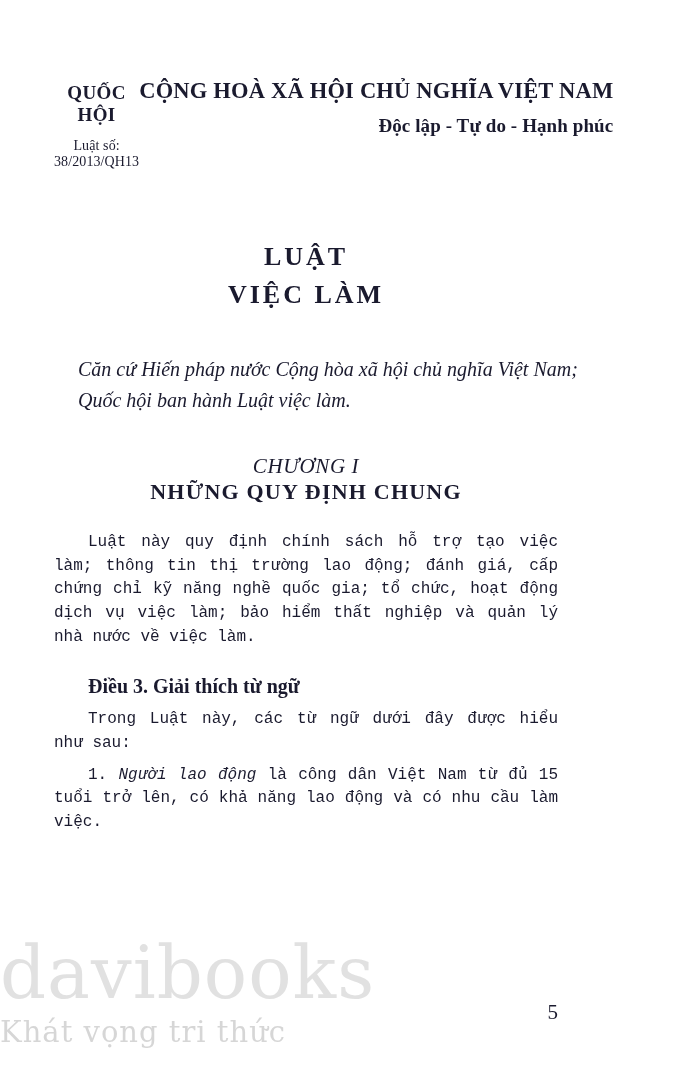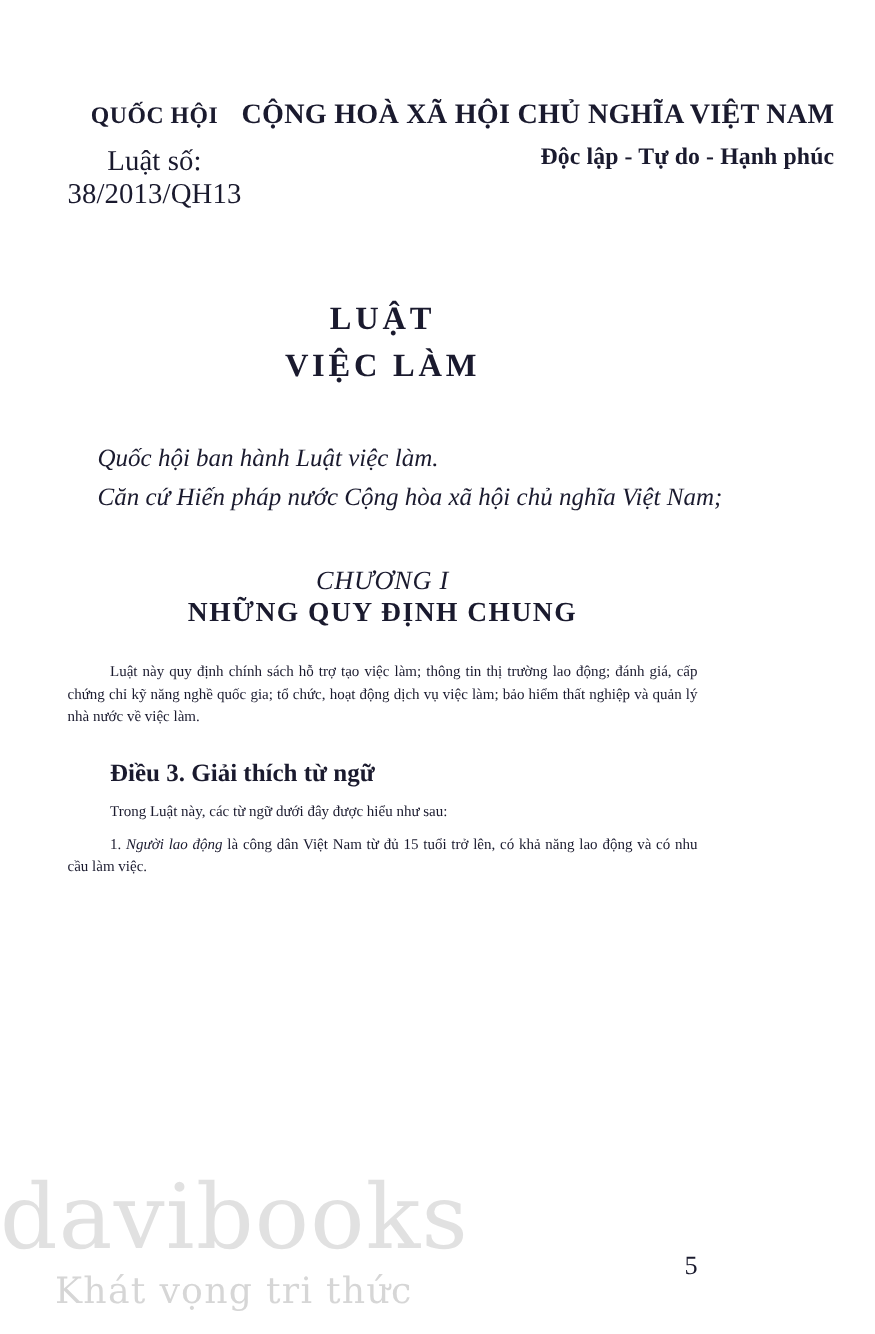--- a/index.html
+++ b/index.html
@@ -41,21 +41,21 @@
     flex: 1;
     text-align: right;
     padding-top: 0px;
   }
   .org-name {
     font-weight: bold;
     font-size: 19px;
     letter-spacing: 0.4px;
   }
   .law-number {
-    font-size: 23px;
+    font-size: 14px;
     margin-top: 12px;
     letter-spacing: 0.1px;
   }
   .national-title {
     font-weight: bold;
     font-size: 22.5px;
     letter-spacing: 0.2px;
     white-space: nowrap;
   }
   .motto {
@@ -113,25 +113,26 @@
   
   .article {
     margin-top: 26px;
   }
   .article-heading {
     font-weight: bold;
     font-size: 20px;
     text-indent: 34px;
   }
   .para {
-    font-size: 12px;
+    font-size: 16px;
     line-height: 1.48;
     text-indent: 34px;
     text-align: justify;
     margin-top: 10px;
+    font-family: Liberation Mono, monospace;
   }
   .para.tight {
     margin-top: 8px;
   }
   .para i {
     font-style: italic;
   }
 
   
   .page-number {
@@ -158,21 +159,20 @@
     letter-spacing: 1px;
     color: rgba(120, 120, 120, 0.22);
     line-height: 1;
   }
   .watermark-sub {
     font-family: "DejaVu Serif", serif;
     font-size: 29px;
     color: rgba(120, 120, 120, 0.30);
     margin-top: 6px;
     letter-spacing: 1px;
-    margin-left: 44px;
   }
 </style>
 </head>
 <body>
 
 <div class="page">
 
   <div class="header">
     <div class="header-left">
       <div class="org-name">QUỐC HỘI</div>
@@ -183,22 +183,22 @@
       <div class="motto">Độc lập - Tự do - Hạnh phúc</div>
     </div>
   </div>
 
   <div class="title-block">
     <div class="law-title-main">LUẬT</div>
     <div class="law-title-sub">VIỆC LÀM</div>
   </div>
 
   <div class="preamble">
+    <div>Căn cứ Hiến pháp nước Cộng hòa xã hội chủ nghĩa Việt Nam;</div>
     <div>Quốc hội ban hành Luật việc làm.</div>
-    <div>Căn cứ Hiến pháp nước Cộng hòa xã hội chủ nghĩa Việt Nam;</div>
   </div>
 
   <div class="chapter-label">CHƯƠNG I</div>
   <div class="chapter-name">NHỮNG QUY ĐỊNH CHUNG</div>
 
   <div class="article">
     <div class="para">Luật này quy định chính sách hỗ trợ tạo việc làm; thông tin thị trường lao động; đánh giá, cấp chứng chỉ kỹ năng nghề quốc gia; tổ chức, hoạt động dịch vụ việc làm; bảo hiểm thất nghiệp và quản lý nhà nước về việc làm.</div>
   </div>
 
 

